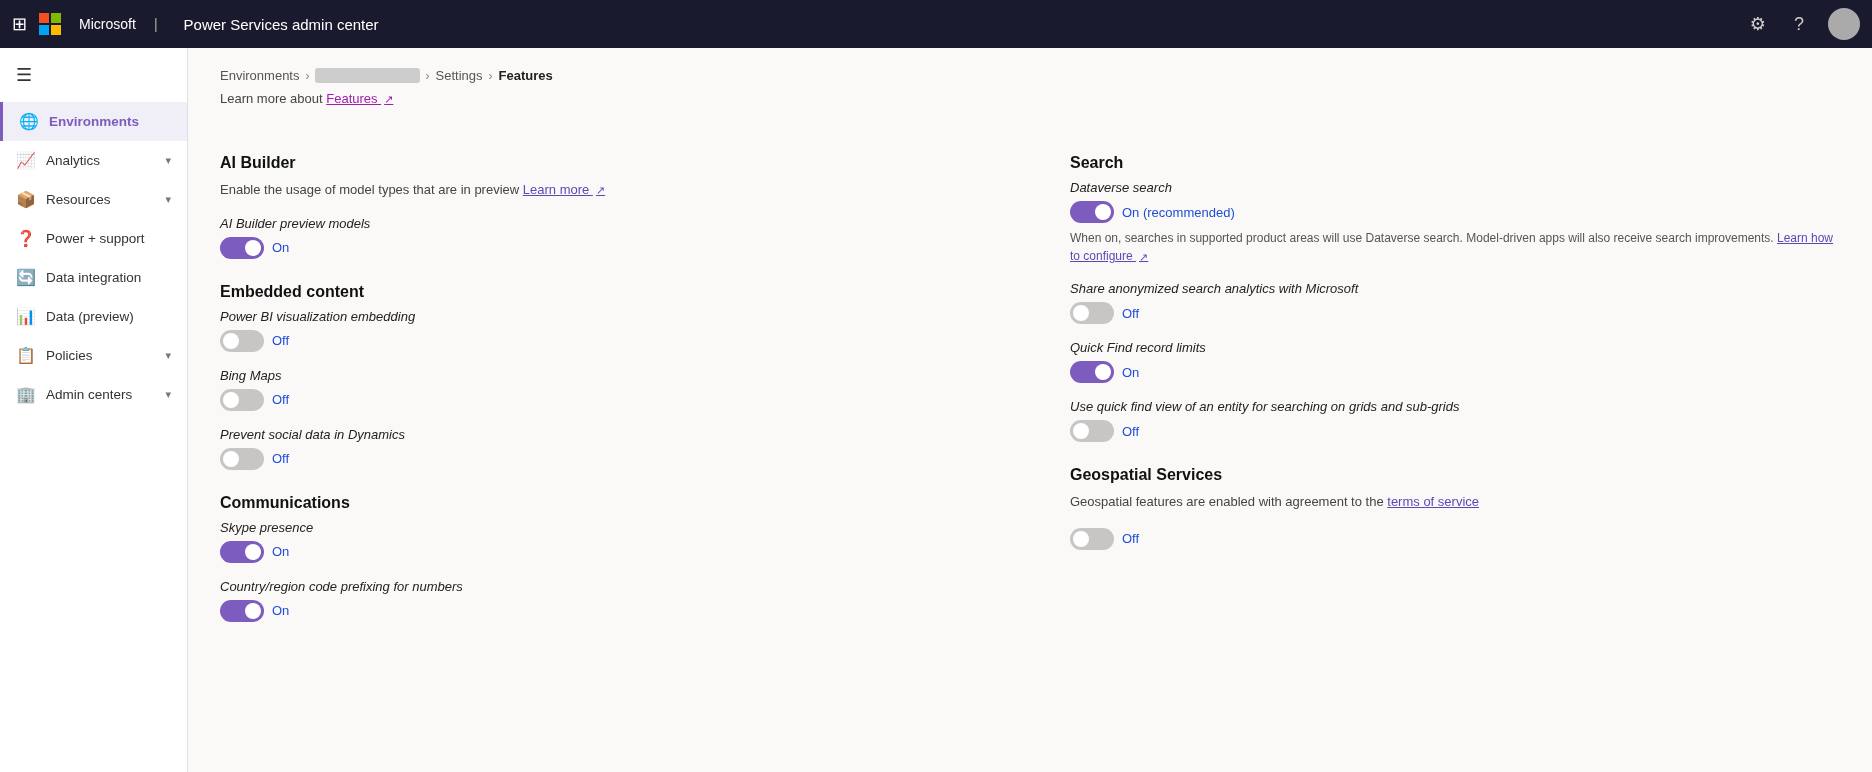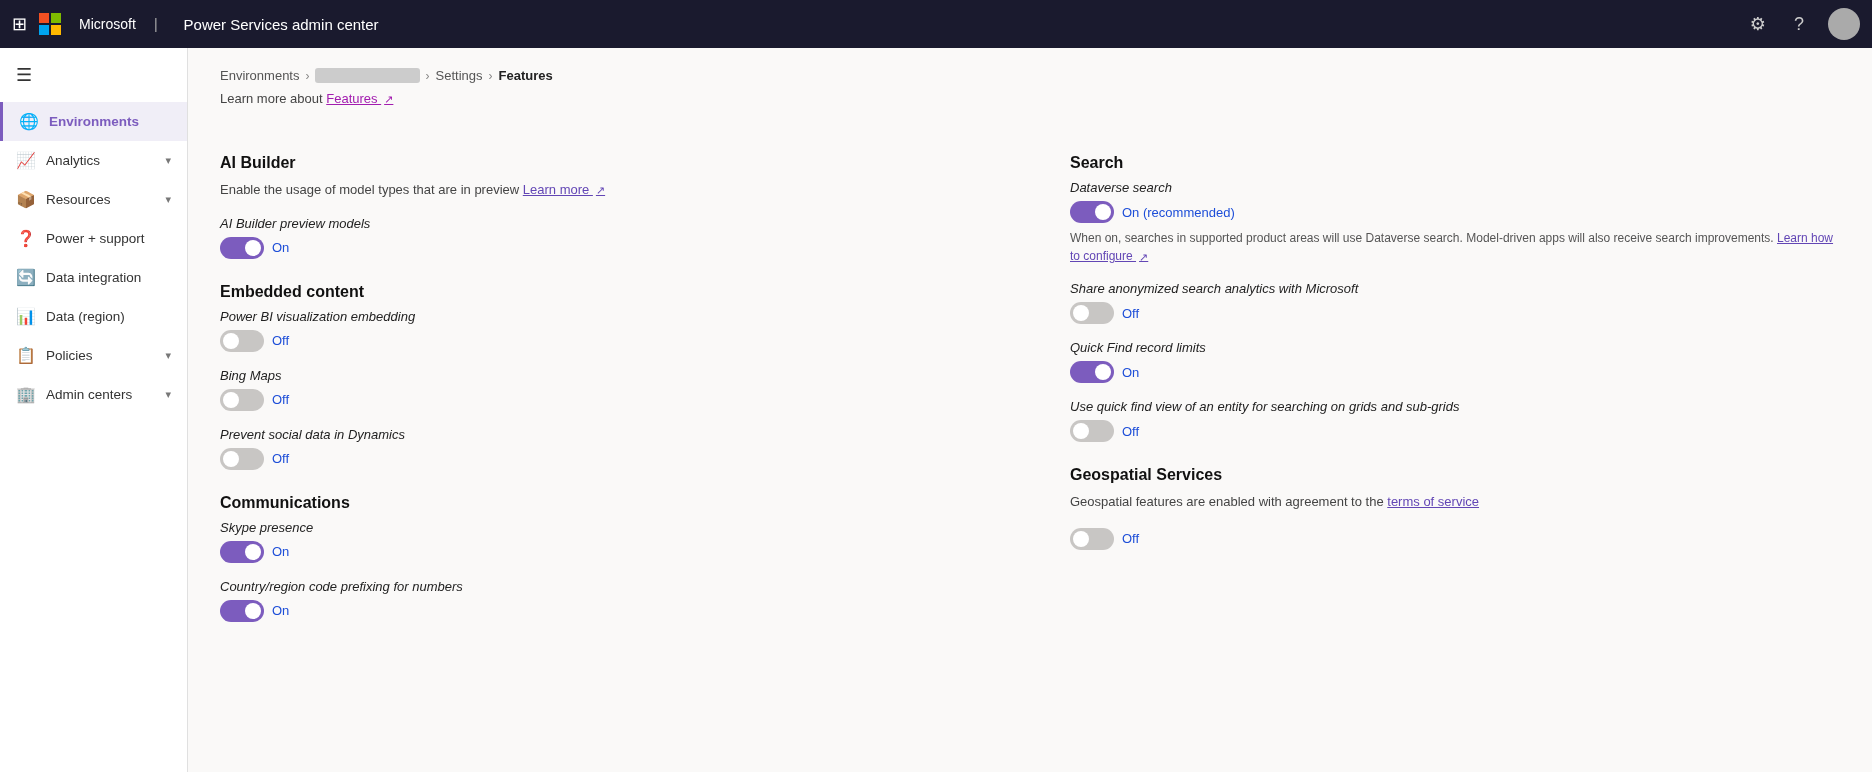--- a/index.html
+++ b/index.html
@@ -237,21 +237,21 @@
       <span class="sidebar-label">Power + support</span>
     </div>
 
     <div class="sidebar-item">
       <span class="sidebar-icon">🔄</span>
       <span class="sidebar-label">Data integration</span>
     </div>
 
     <div class="sidebar-item">
       <span class="sidebar-icon">📊</span>
-      <span class="sidebar-label">Data (region)</span>
+      <span class="sidebar-label">Data (preview)</span>
     </div>
 
     <div class="sidebar-item">
       <span class="sidebar-icon">📋</span>
       <span class="sidebar-label">Policies</span>
       <span class="sidebar-chevron">▾</span>
     </div>
 
     <div class="sidebar-item">
       <span class="sidebar-icon">🏢</span>

